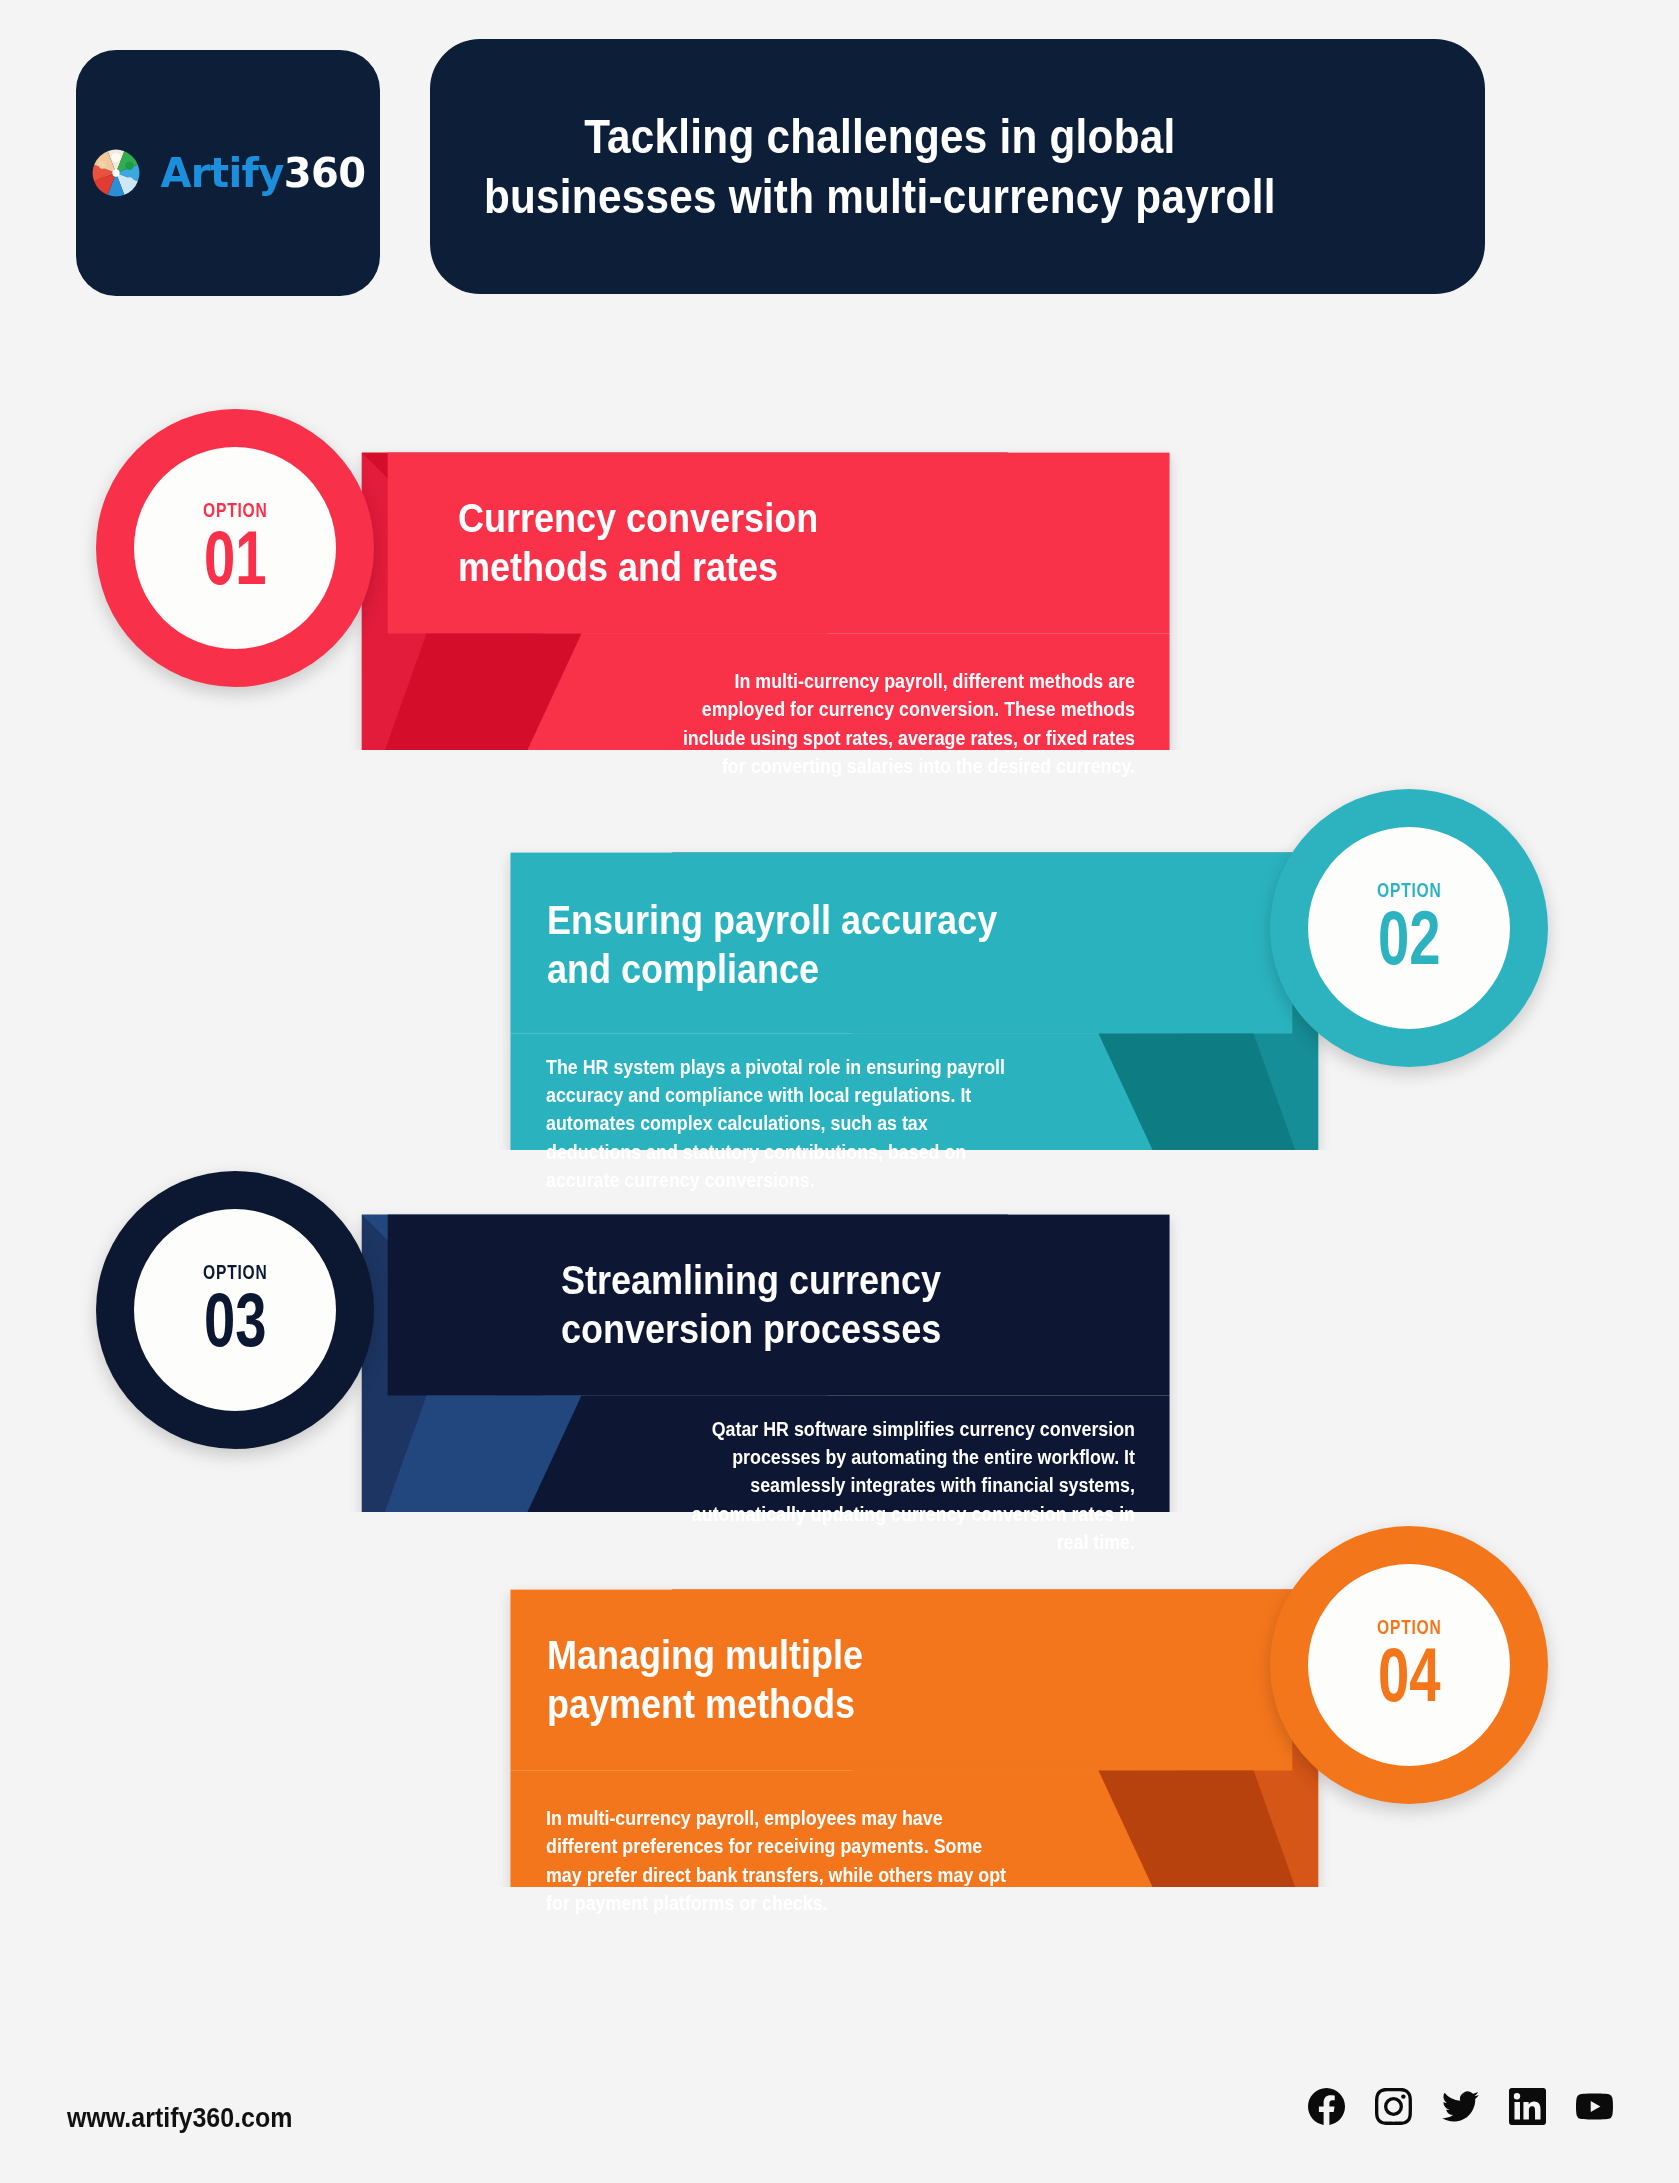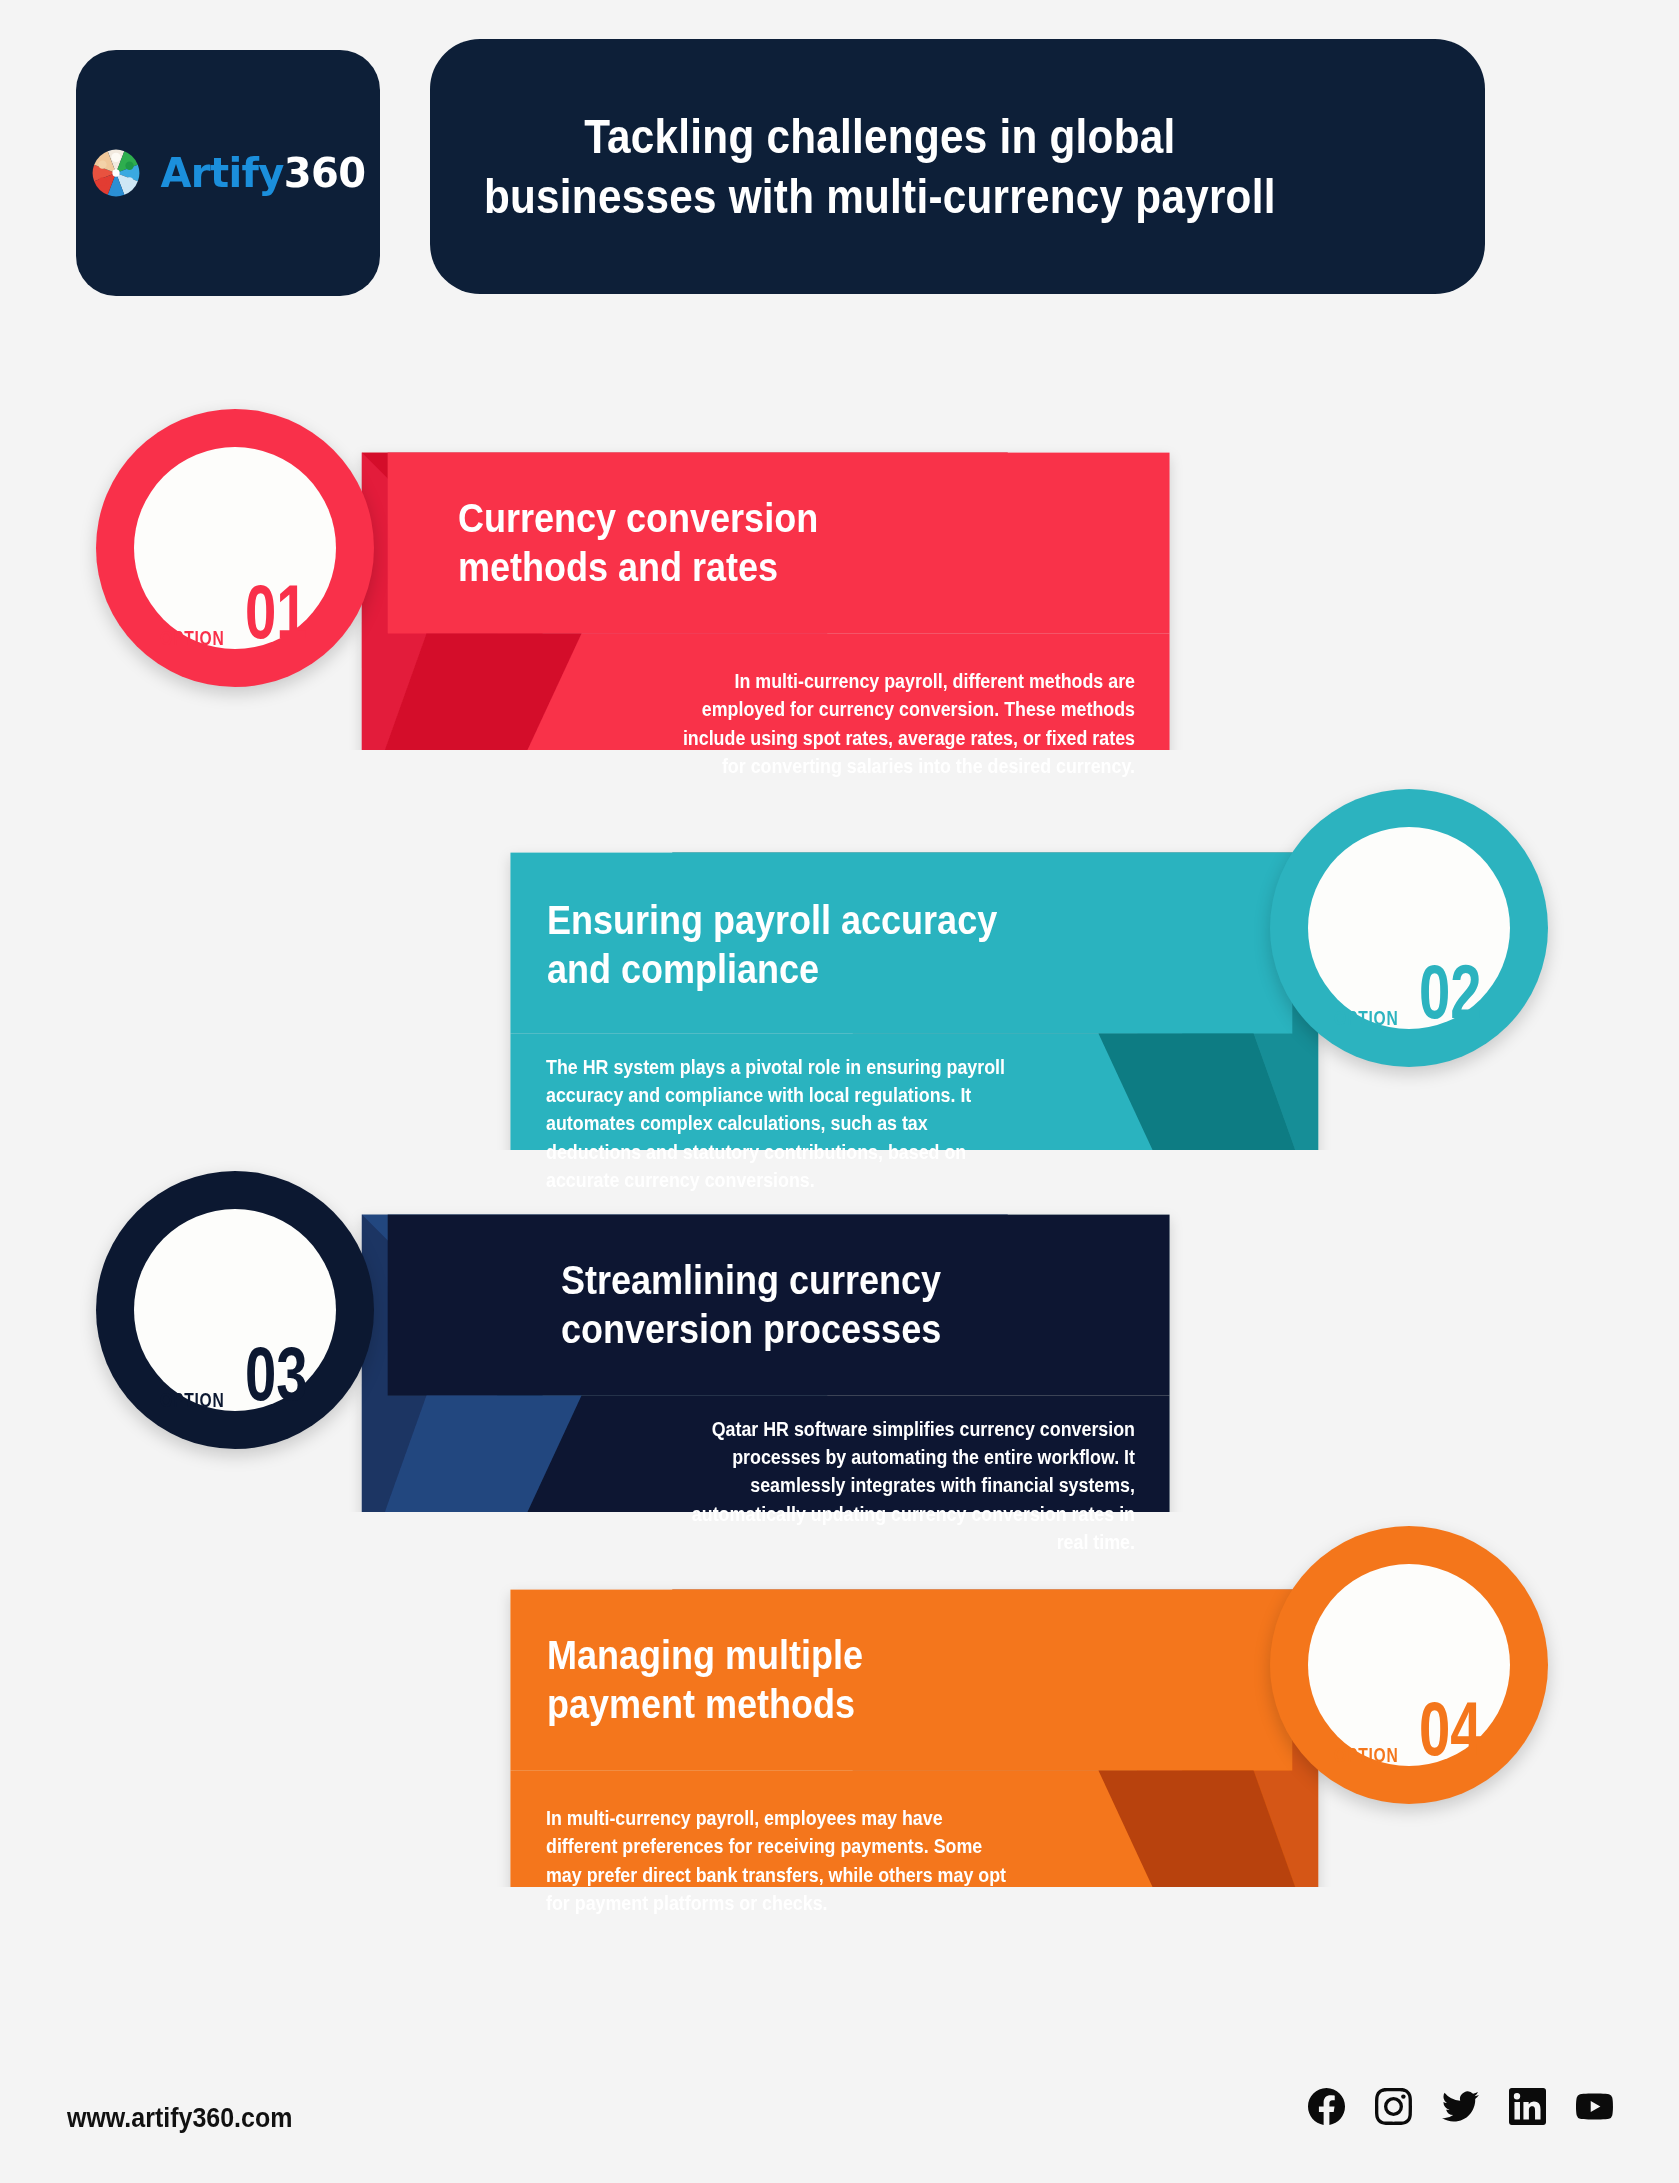--- a/index.html
+++ b/index.html
@@ -66,21 +66,21 @@
   .align-right .b{transform-origin:right center;}
 
   
   .opt-circle{
     position:absolute;width:278px;height:278px;border-radius:50%;
     display:flex;align-items:center;justify-content:center;
     box-shadow:0 6.5px 17px rgba(0,0,0,0.18);
   }
   .opt-inner{
     width:202px;height:202px;border-radius:50%;background:#fdfdfb;
-    display:flex;flex-direction:row;align-items:flex-end;justify-content:center;
+    display:flex;flex-direction:column;align-items:center;justify-content:center;
   }
   .opt-word{
     font-size:20px;font-weight:bold;letter-spacing:1px;
     font-family:"Liberation Sans Narrow","Liberation Sans",sans-serif;
     transform:scaleX(0.78);line-height:1;margin-bottom:1.3px;
   }
   .opt-num{
     font-size:76px;font-weight:bold;line-height:0.98;
     font-family:"Liberation Sans Narrow","Liberation Sans",sans-serif;
     transform:scaleX(0.74);

